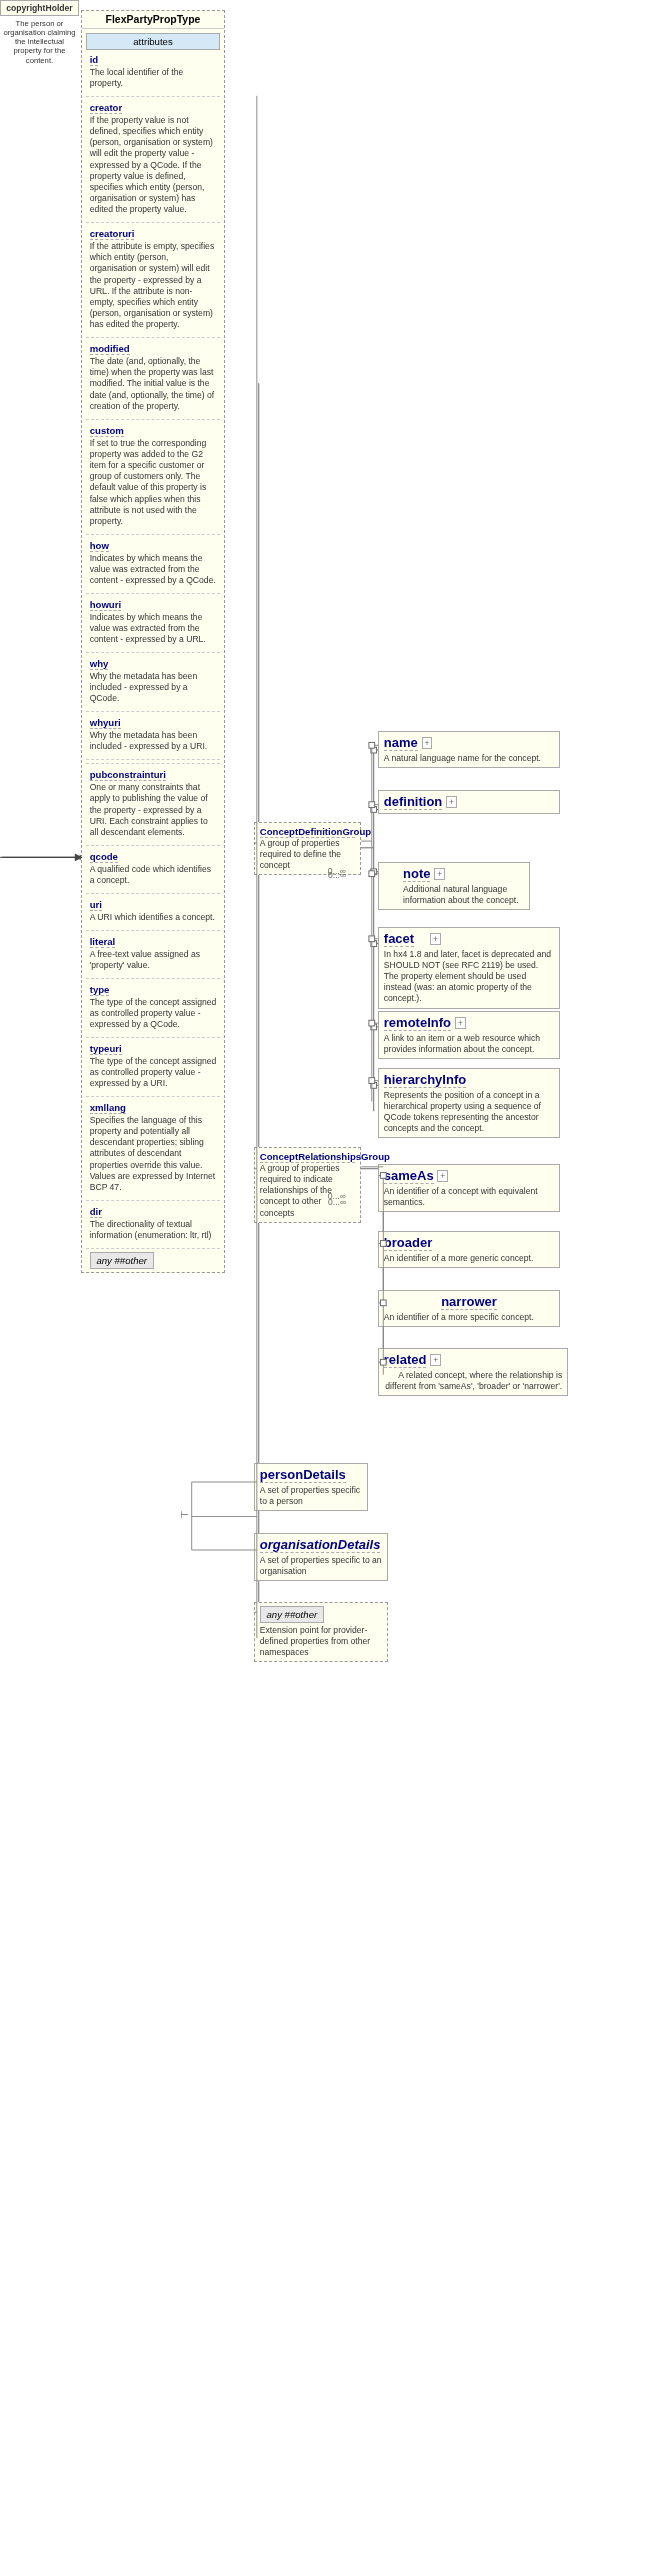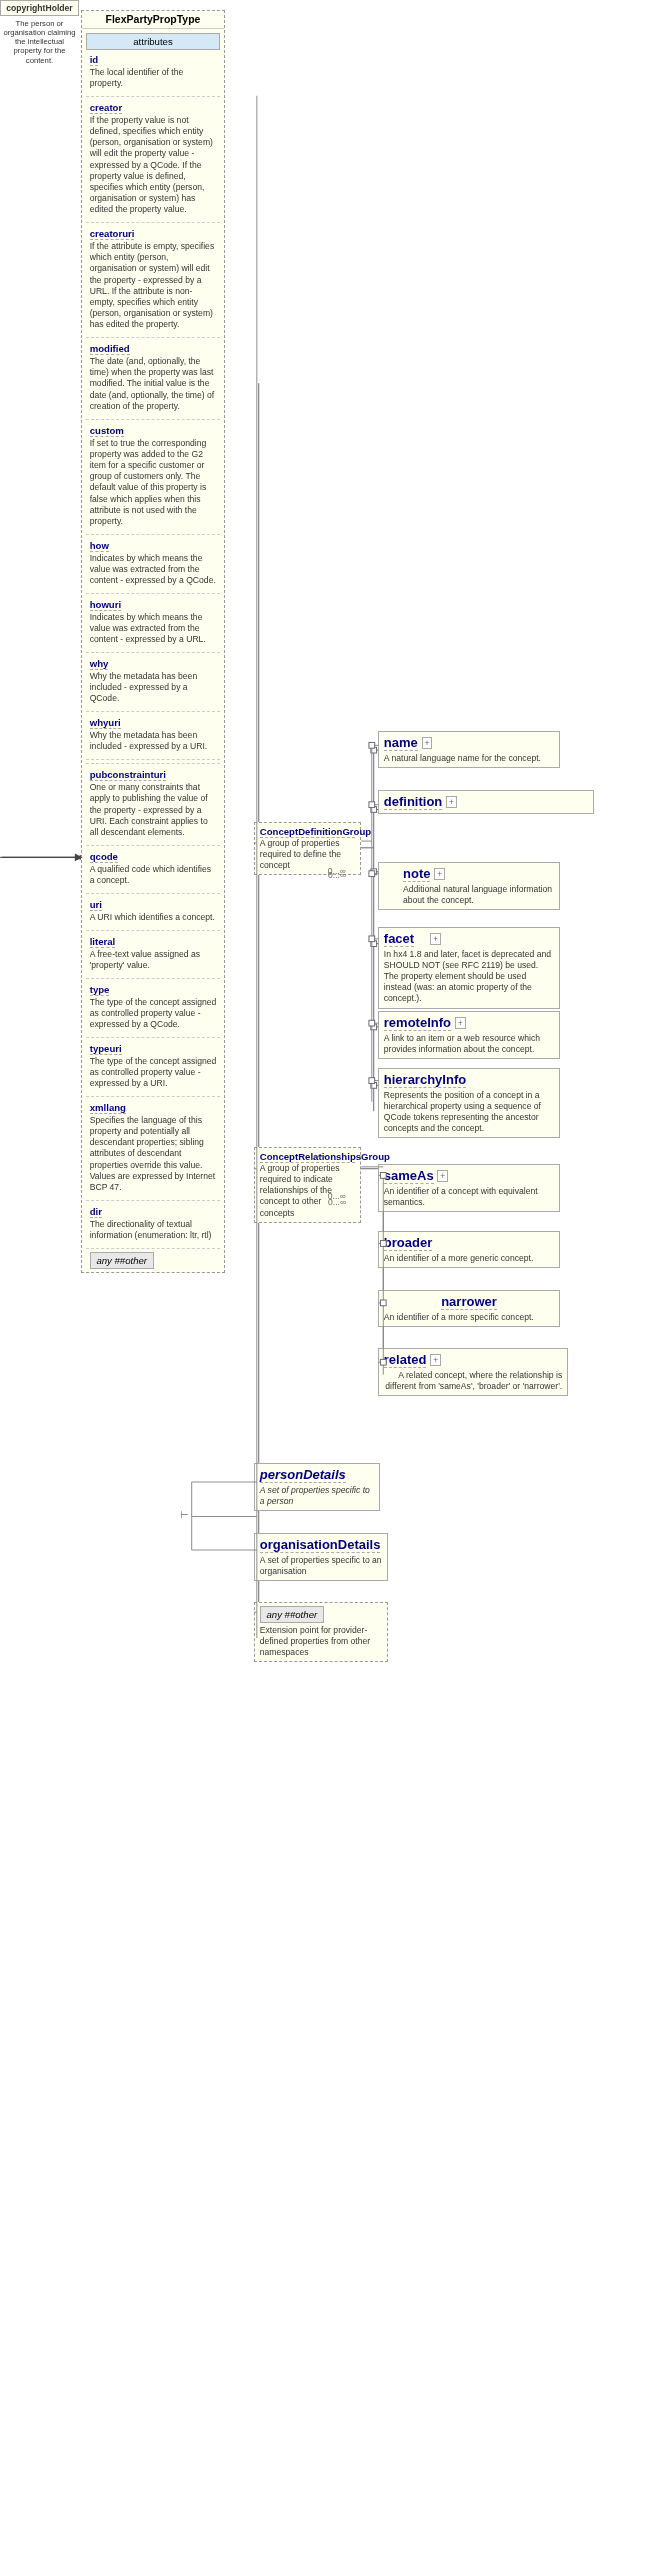--- a/index.html
+++ b/index.html
@@ -275,28 +275,28 @@
   <div class="cardinality" style="top:1197px; left:328px;">0...∞</div>
 
   <div class="right-box" style="top:731px; left:378px; width:182px;">
     <div style="display:flex; align-items:center; gap:3.8px;">
       <span class="right-box-title">name</span>
       <span class="ext-icon">+</span>
     </div>
     <div class="right-box-desc">A natural language name for the concept.</div>
   </div>
 
-  <div class="right-box" style="top:790px; left:378px; width:216px;">
+  <div class="right-box" style="top:790px; left:378px; width:182px;">
     <div style="display:flex; align-items:center; gap:3.8px;">
       <span class="right-box-title">definition</span>
       <span class="ext-icon">+</span>
     </div>
   </div>
 
-  <div class="right-box" style="top:862px; left:378px; width:182px;padding-left:24px;">
+  <div class="right-box" style="top:862px; left:378px; width:152px;padding-left:24px;">
     <div style="display:flex; align-items:center; gap:3.8px;">
       <span class="right-box-title">note</span>
       <span class="ext-icon">+</span>
     </div>
     <div class="right-box-desc">Additional natural language information about the concept.</div>
   </div>
 
   <div class="right-box" style="top:927px; left:378px; width:182px;">
     <div style="display:flex; align-items:center; gap:16px;">
       <span class="right-box-title">facet</span>
@@ -343,29 +343,29 @@
   </div>
 
   <div class="right-box" style="top:1348px; left:378px; width:190px;text-align:right;">
     <div style="display:flex; align-items:center; gap:3.8px;">
       <span class="right-box-title">related</span>
       <span class="ext-icon">+</span>
     </div>
     <div class="right-box-desc">A related concept, where the relationship is different from 'sameAs', 'broader' or 'narrower'.</div>
   </div>
 
-  <div class="right-box" style="top:1463px; left:254px; width:126px;font-style:italic;">
+  <div class="right-box" style="top:1463px; left:254px; width:114px;">
     <div style="display:flex; align-items:center; gap:3.8px;">
       <span class="right-box-title">personDetails</span>
     </div>
     <div class="right-box-desc">A set of properties specific to a person</div>
   </div>
 
   <div class="right-box" style="top:1533px; left:254px; width:134px;">
-    <div style="display:flex; align-items:center; gap:3.8px;">
+    <div style="display:flex; align-items:center; gap:3.8px;font-style:italic;">
       <span class="right-box-title">organisationDetails</span>
     </div>
     <div class="right-box-desc">A set of properties specific to an organisation</div>
   </div>
 
   <div style="position:absolute; top:1602px; left:254px; width:134px; padding:2.9px 4.8px; border:1px dashed #999; background:#fffff0;">
     <span class="any-box">any ##other</span>
     <div class="right-box-desc" style="margin-top:1.9px;">Extension point for provider-defined properties from other namespaces</div>
   </div>
 

